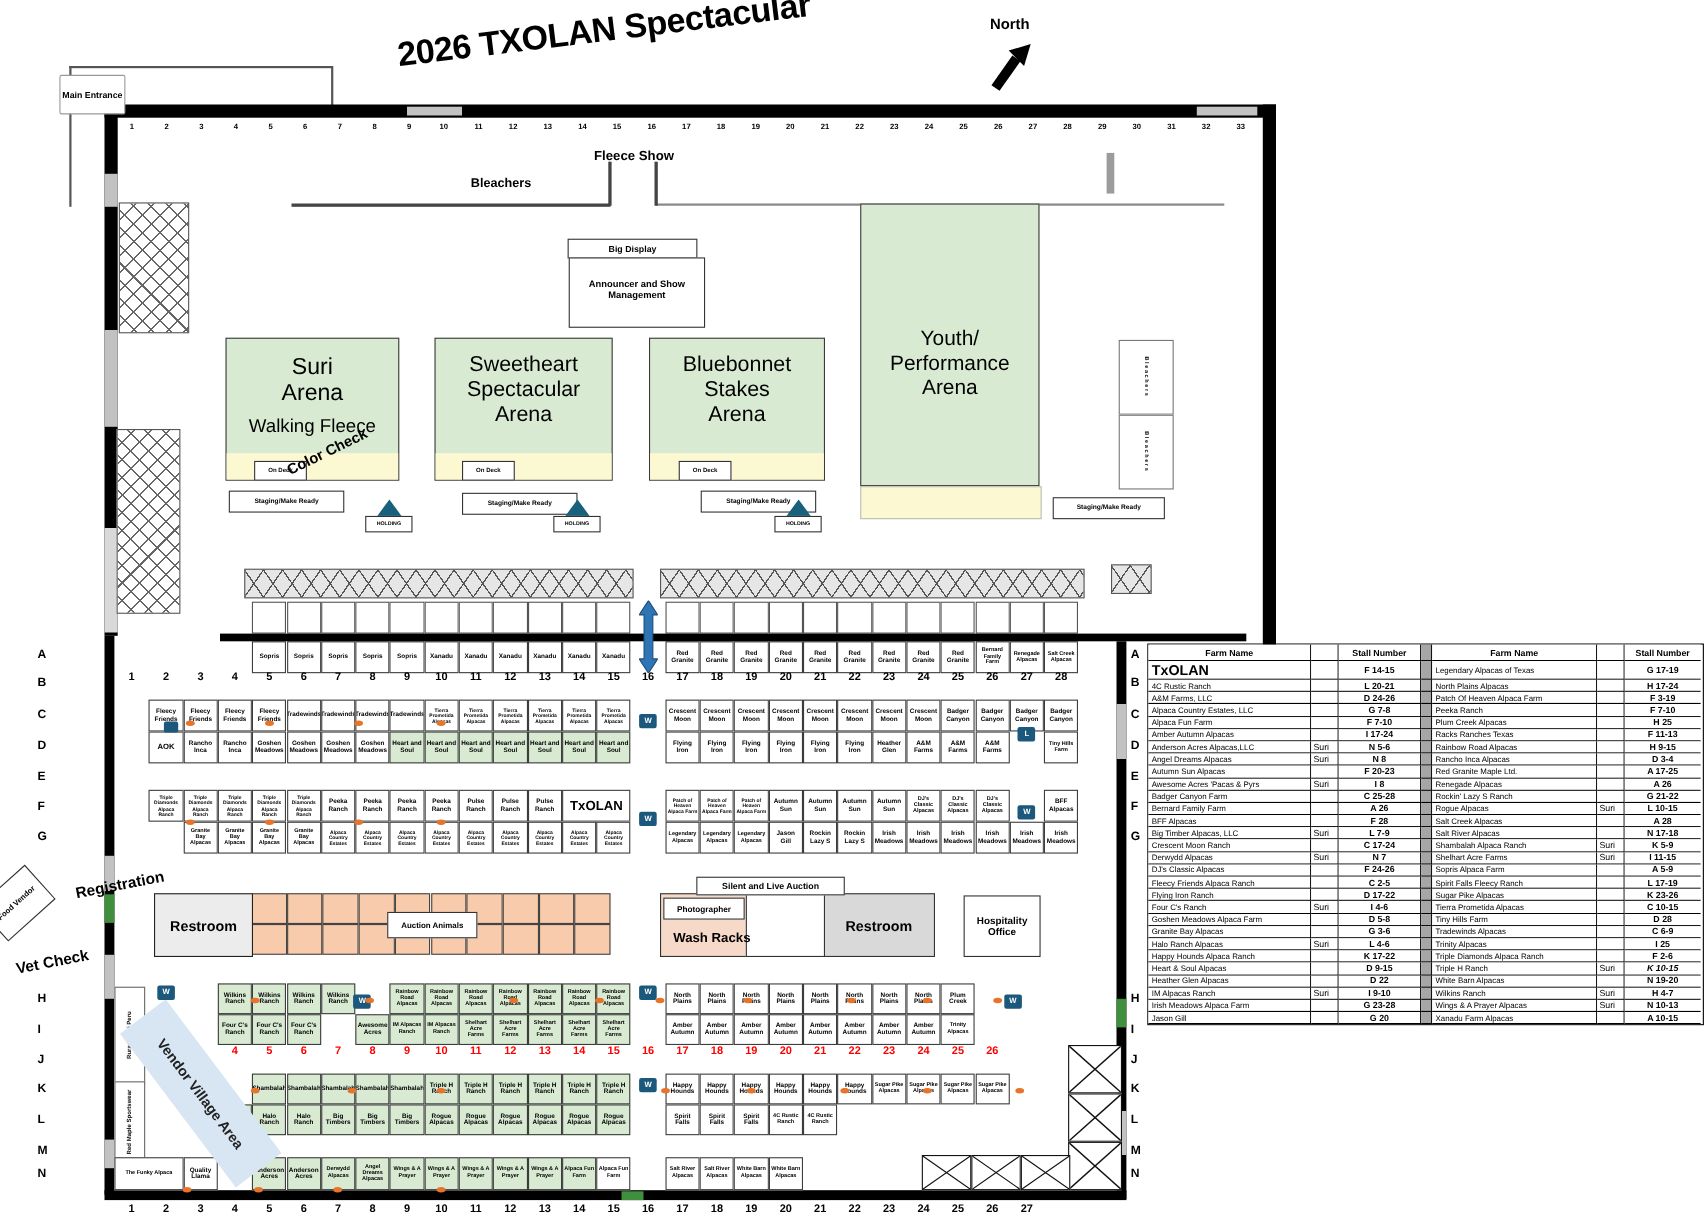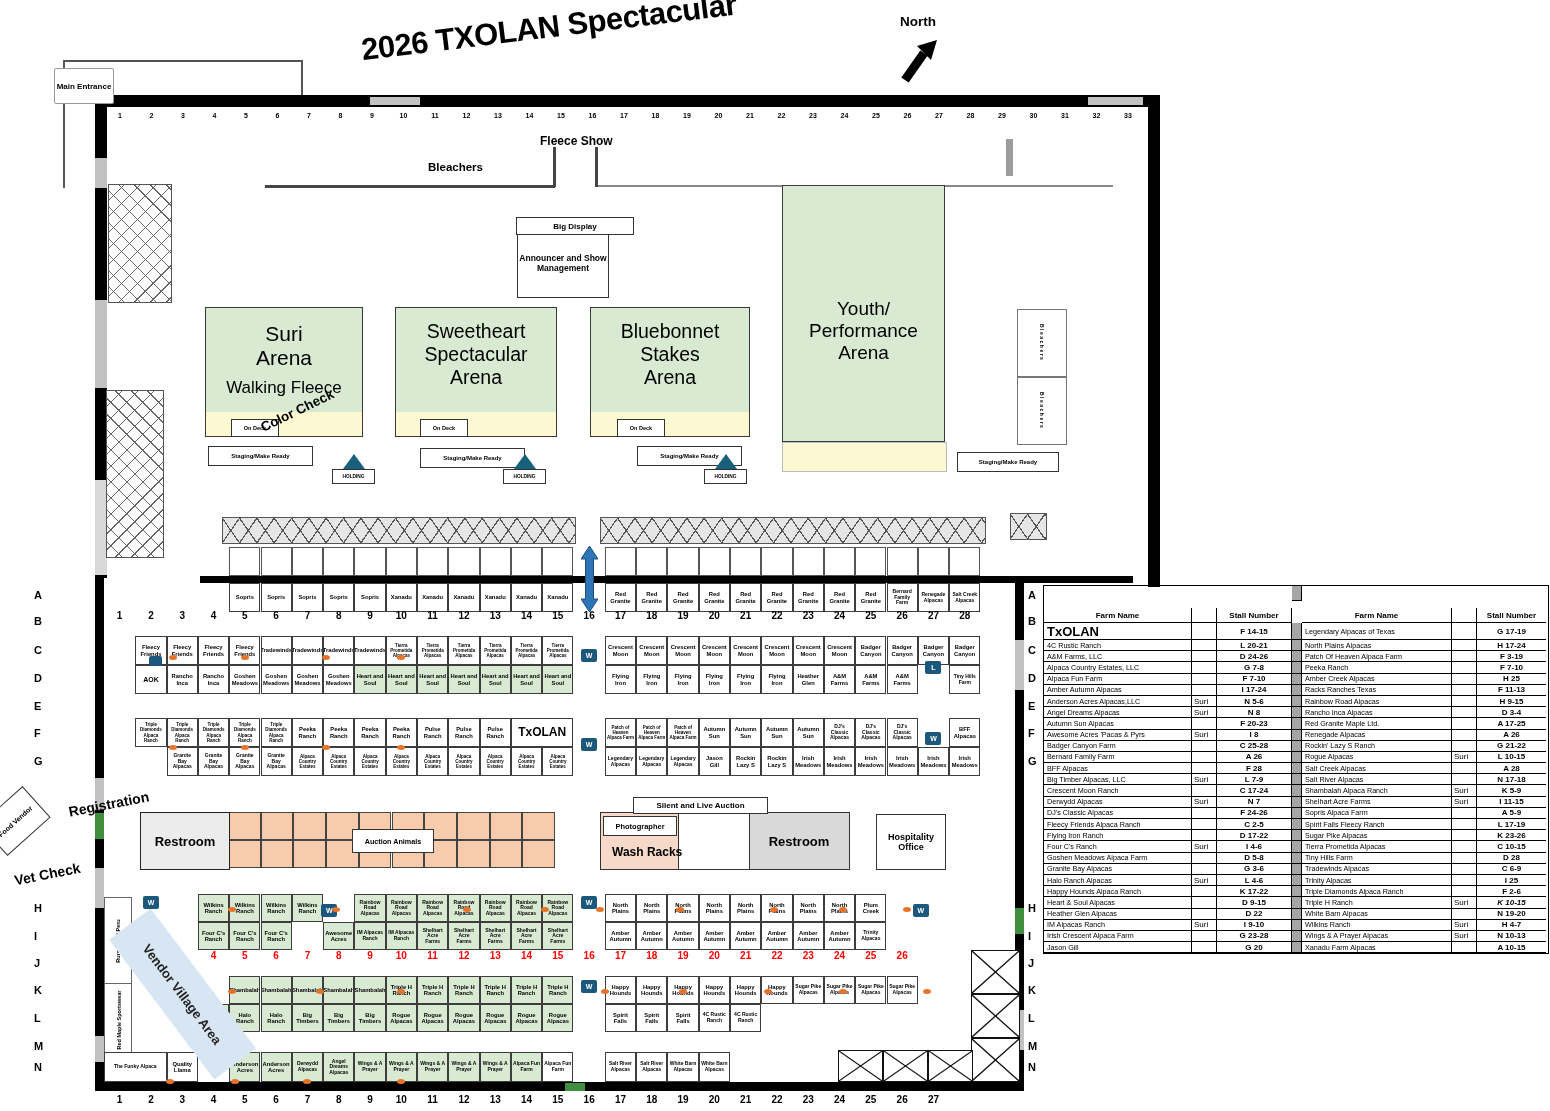--- a/index.html
+++ b/index.html
@@ -17,21 +17,21 @@
     transform:rotate(-7deg);white-space:nowrap;letter-spacing:-0.5px;}
   #north-label{left:900px;top:14px;font-size:13.5px;font-weight:600;}
   #main-entrance{left:54px;top:68px;width:58px;height:34px;background:#fff;border:1.2px solid #999;
     border-radius:2px;font-size:8px;font-weight:bold;display:flex;align-items:center;justify-content:center;
     text-align:center;z-index:6;}
   
   #fleece-show{left:540px;top:134px;font-size:12px;font-weight:600;}
   #bleachers-label{left:428px;top:161px;font-size:11.5px;font-weight:600;}
   #big-display{left:516px;top:217px;width:116px;height:16px;border:1.2px solid #333;background:#fff;
     font-size:8px;font-weight:bold;display:flex;align-items:center;justify-content:center;}
-  #announcer-box{left:517px;top:234px;width:92px;height:64px;border:1.2px solid #333;background:#fff;
+  #announcer-box{left:517px;top:234px;width:124px;height:64px;border:1.2px solid #333;background:#fff;
     font-size:8.5px;font-weight:bold;text-align:center;padding-top:18px;box-sizing:border-box;}
   .ring{position:absolute;background:#d9ead3;border:1.5px solid #3a3a3a;text-align:center;box-sizing:border-box;}
   .ring .ys{position:absolute;left:0;right:0;bottom:0;height:24px;background:#fcf8d2;}
   .ring .l{position:relative;display:block;font-weight:500;}
   #ring-suri{left:205px;top:307px;width:158px;height:130px;}
   #ring-suri .l{font-size:21px;}
   #ring-suri .l1{margin-top:14px;} #ring-suri .l3{font-size:17px;margin-top:8px;}
   #ring-sweetheart{left:395px;top:307px;width:162px;height:130px;}
   #ring-bluebonnet{left:590px;top:307px;width:160px;height:130px;}
   #ring-sweetheart .l,#ring-bluebonnet .l{font-size:19.5px;}
@@ -118,21 +118,21 @@
   #directory-title{font-size:12.5px;font-weight:bold;font-style:italic;margin:0 0 3px 6px;}
   #dirgrid{display:grid;grid-template-columns:148px 25px 75px 10px 150px 25px 69px;border:1.6px solid #000;}
   .dcell{border-right:1px solid #000;border-bottom:1px solid #000;box-sizing:border-box;display:flex;
     align-items:center;overflow:hidden;background:#fff;}
   .dcell.last{border-right:none;}
   .dname{font-size:7.2px;padding-left:3px;white-space:nowrap;}
   .dname.bigname{font-size:13px;font-weight:800;}
   .dsuri{font-size:8px;justify-content:flex-start;padding-left:2px;}
   .dstall{font-size:8px;font-weight:bold;justify-content:center;}
   .dgray{background:#a6a6a6;}
-  .dheader{font-size:8px;font-weight:bold;justify-content:center;margin-top:22px;}
+  .dheader{font-size:8px;font-weight:bold;justify-content:center;}
 </style>
 </head>
 <body>
 
 <div id="canvas">
 
   <div class="abs" id="main-title">2026 TXOLAN Spectacular</div>
   <div class="abs" id="north-label">North</div>
   <svg class="abs" id="north-arrow" style="left:893px;top:36px;" width="52" height="52">
     <line x1="12" y1="44" x2="31" y2="17" stroke="#000" stroke-width="9"></line>
@@ -767,21 +767,21 @@
         <div class="dcell dsuri" style="height: 11.2px;"></div>
         <div class="dcell dstall" style="height: 11.2px;">G 7-8</div>
         <div class="dcell dgray" style="height: 11.2px;"></div>
         <div class="dcell dname" style="height: 11.2px;">Peeka Ranch</div>
         <div class="dcell dsuri" style="height: 11.2px;"></div>
         <div class="dcell dstall last" style="height: 11.2px;">F 7-10</div>
         <div class="dcell dname" style="height: 11.2px;">Alpaca Fun Farm</div>
         <div class="dcell dsuri" style="height: 11.2px;"></div>
         <div class="dcell dstall" style="height: 11.2px;">F 7-10</div>
         <div class="dcell dgray" style="height: 11.2px;"></div>
-        <div class="dcell dname" style="height: 11.2px;">Amber Creek Alpacas</div>
+        <div class="dcell dname" style="height: 11.2px;">Plum Creek Alpacas</div>
         <div class="dcell dsuri" style="height: 11.2px;"></div>
         <div class="dcell dstall last" style="height: 11.2px;">H 25</div>
         <div class="dcell dname" style="height: 11.2px;">Amber Autumn Alpacas</div>
         <div class="dcell dsuri" style="height: 11.2px;"></div>
         <div class="dcell dstall" style="height: 11.2px;">I 17-24</div>
         <div class="dcell dgray" style="height: 11.2px;"></div>
         <div class="dcell dname" style="height: 11.2px;">Racks Ranches Texas</div>
         <div class="dcell dsuri" style="height: 11.2px;"></div>
         <div class="dcell dstall last" style="height: 11.2px;">F 11-13</div>
         <div class="dcell dname" style="height: 11.2px;">Anderson Acres Alpacas,LLC</div>
@@ -924,21 +924,21 @@
         <div class="dcell dname" style="height: 11.2px;">White Barn Alpacas</div>
         <div class="dcell dsuri" style="height: 11.2px;"></div>
         <div class="dcell dstall last" style="height: 11.2px;">N 19-20</div>
         <div class="dcell dname" style="height: 11.2px;">IM Alpacas Ranch</div>
         <div class="dcell dsuri" style="height: 11.2px;">Suri</div>
         <div class="dcell dstall" style="height: 11.2px;">I 9-10</div>
         <div class="dcell dgray" style="height: 11.2px;"></div>
         <div class="dcell dname" style="height: 11.2px;">Wilkins Ranch</div>
         <div class="dcell dsuri" style="height: 11.2px;">Suri</div>
         <div class="dcell dstall last" style="height: 11.2px;">H 4-7</div>
-        <div class="dcell dname" style="height: 11.2px;">Irish Crescent Alpaca Farm</div>
+        <div class="dcell dname" style="height: 11.2px;">Irish Meadows Alpaca Farm</div>
         <div class="dcell dsuri" style="height: 11.2px;"></div>
         <div class="dcell dstall" style="height: 11.2px;">G 23-28</div>
         <div class="dcell dgray" style="height: 11.2px;"></div>
         <div class="dcell dname" style="height: 11.2px;">Wings &amp; A Prayer Alpacas</div>
         <div class="dcell dsuri" style="height: 11.2px;">Suri</div>
         <div class="dcell dstall last" style="height: 11.2px;">N 10-13</div>
         <div class="dcell dname" style="height: 11.2px;">Jason Gill</div>
         <div class="dcell dsuri" style="height: 11.2px;"></div>
         <div class="dcell dstall" style="height: 11.2px;">G 20</div>
         <div class="dcell dgray" style="height: 11.2px;"></div>

